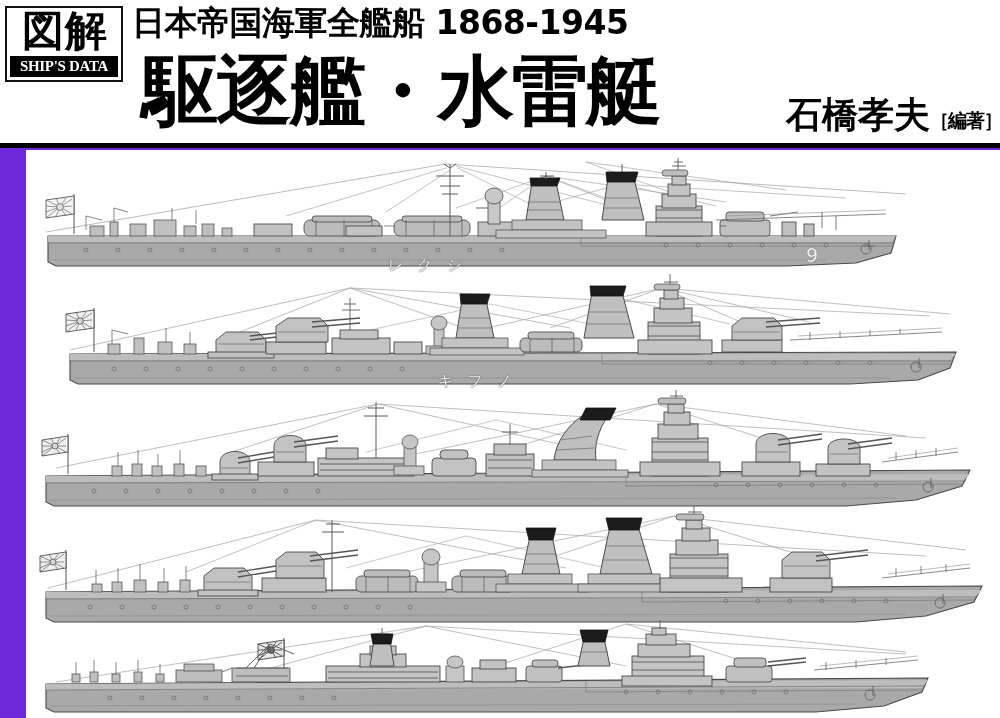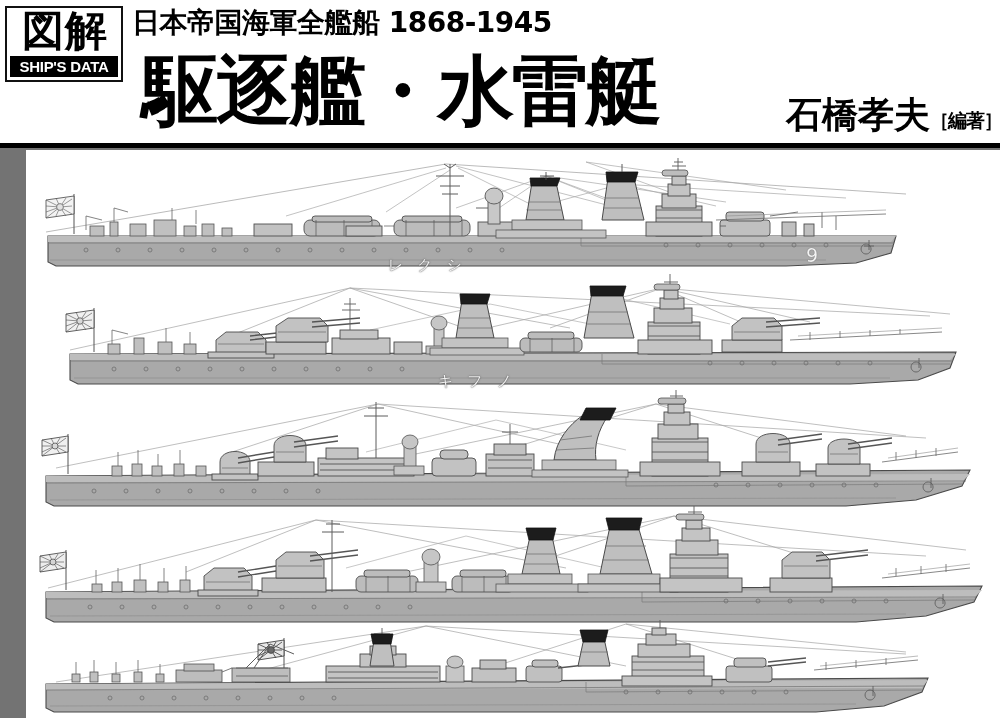--- a/index.html
+++ b/index.html
@@ -7,21 +7,21 @@
   body{
     width:1000px;height:718px;
     background:#ffffff;
     font-family:"DejaVu Sans","Liberation Sans",sans-serif;
     overflow:hidden;
     position:relative;
   }
   #cover{
     position:relative;
     width:1000px;height:718px;
-    background:#737373;
+    background:#6d28d9;
     overflow:hidden;
   }
 
   
   .header{
     position:absolute;left:0;top:0;width:1000px;height:148px;
     background:#ffffff;
   }
   .logo-box{
     position:absolute;left:5px;top:6px;width:118px;height:76px;
@@ -38,21 +38,21 @@
     line-height:50px;
     letter-spacing:1px;
     text-align:center;
     color:#000;
     white-space:nowrap;
   }
   .logo-banner{
     position:absolute;left:3px;bottom:3px;width:108px;height:21px;
     background:#000;
     color:#fff;
-    font-family:Liberation Sans, sans-serif;
+    font-family:Liberation Serif, serif;
     font-weight:700;
     font-size:15px;
     line-height:21px;
     text-align:center;
     letter-spacing:-0.3px;
     white-space:nowrap;
   }
   .volume{
     position:absolute;left:2px;top:82px;
     font-family:"DejaVu Serif","Liberation Serif",serif;
@@ -60,21 +60,21 @@
     font-size:44px;
     line-height:50px;
     letter-spacing:-1px;
     color:#000;
     white-space:nowrap;
   }
   .series-line{
     position:absolute;left:132px;top:2px;
     font-family:"DejaVu Sans","Liberation Sans",sans-serif;
     font-weight:700;
-    font-size:28px;
+    font-size:33px;
     line-height:42px;
     letter-spacing:-0.5px;
     color:#000;
     white-space:nowrap;
   }
   .main-title{
     position:absolute;left:128px;top:48px;
     font-family:"DejaVu Serif","Liberation Serif",serif;
     font-weight:700;
     font-size:76px;

